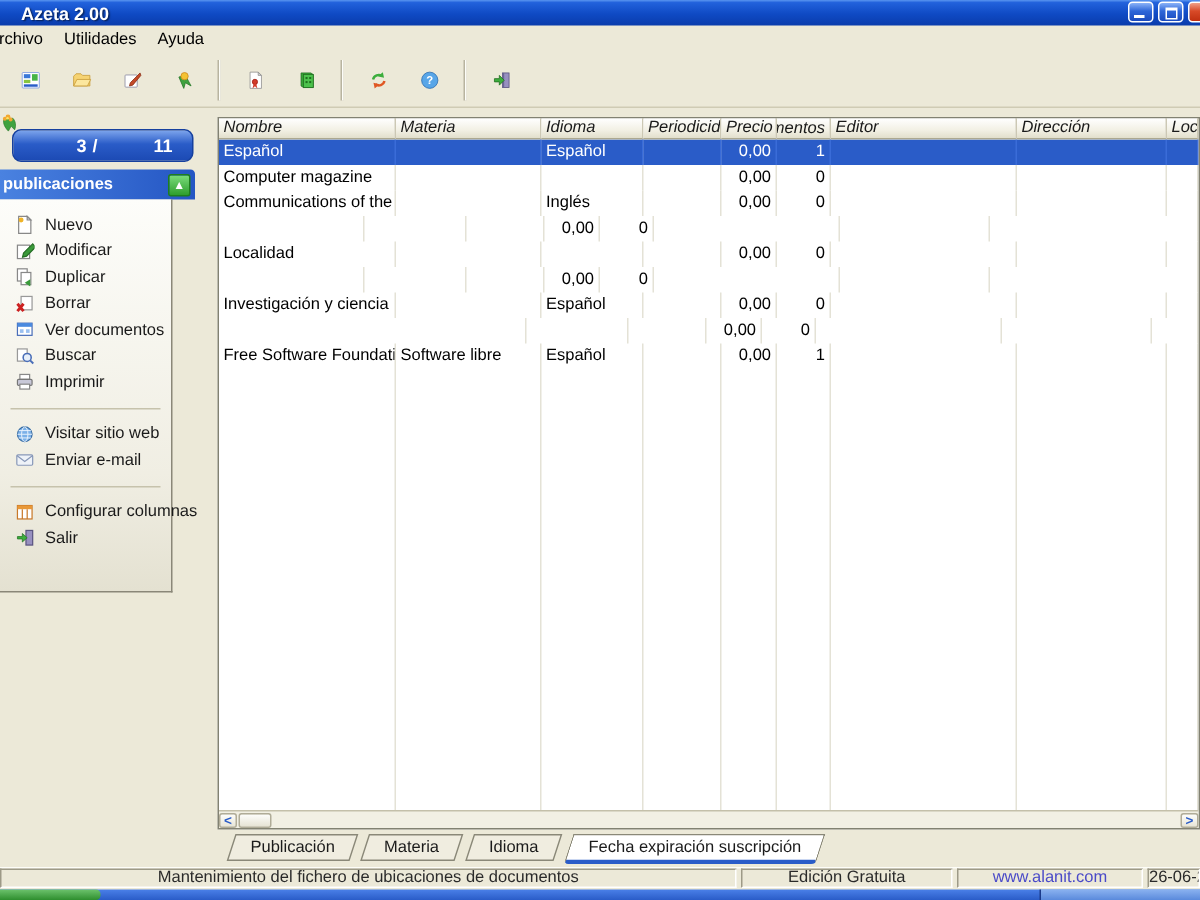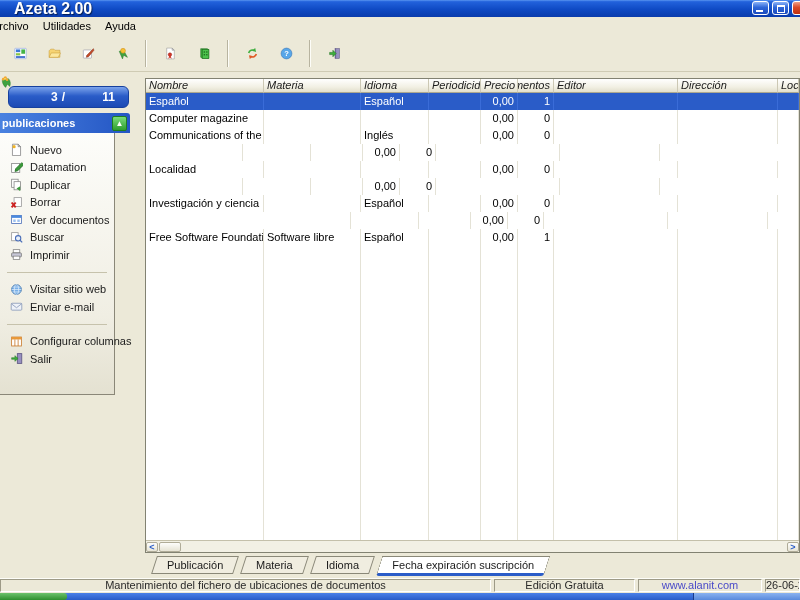--- a/index.html
+++ b/index.html
@@ -2,21 +2,21 @@
 <html><head>
 <meta charset="utf-8">
 <style>
   html,body{margin:0;padding:0}
   body{width:800px;height:600px;overflow:hidden;position:relative;
        background:#ECE9D8;font-family:"Liberation Sans",sans-serif;font-size:11px;color:#000;}
 
   
   .titlebar{height:17px;background:linear-gradient(180deg,#5A96F0 0%,#2262DC 10%,#0F4AC4 55%,#0A3CAC 100%);
             color:#fff;display:flex;align-items:center;position:relative;overflow:hidden;}
-  .title{font-weight:bold;font-size:16px;padding-left:14px;text-shadow:1px 1px 1px rgba(0,0,0,.55);}
+  .title{font-weight:bold;font-size:12px;padding-left:14px;text-shadow:1px 1px 1px rgba(0,0,0,.55);}
   .winbtn{position:absolute;top:1px;width:17px;height:14px;border:1px solid #fff;border-radius:3px;
           background:linear-gradient(180deg,#8AB2F8,#2E66D8 45%,#1A4ABE);box-sizing:border-box;}
   .winbtn i{position:absolute;display:block;}
   #btn-min{left:752px}#btn-max{left:772px}
   #btn-close{left:792px;width:16px;background:linear-gradient(180deg,#F0A088,#D84A28 45%,#C03010);border-radius:3px 0 0 3px;}
   .g-min{left:3px;bottom:2px;width:7px;border-bottom:2px solid #fff;}
   .g-max{left:4px;top:3px;width:6px;height:5px;border:1px solid #fff;border-top-width:2px;}
 
   
   .menubar{height:18px;display:flex;align-items:center;background:#ECE9D8;overflow:hidden;}
@@ -251,21 +251,21 @@
           </span>
           <span>Nuevo</span>
         </div>
         <div class="item">
           <span class="ic">
             <svg viewBox="0 0 16 16">
               <rect x="2" y="3" width="10" height="11" fill="#fff" stroke="#888"></rect>
               <path d="M14.5 2L7 9.5l-.8 3.3 3.3-.8L17 4.5z" fill="#3A9A3A" stroke="#256E25"></path>
             </svg>
           </span>
-          <span>Datamation</span>
+          <span>Modificar</span>
         </div>
         <div class="item">
           <span class="ic">
             <svg viewBox="0 0 16 16">
               <rect x="2" y="1.5" width="8" height="10" fill="#fff" stroke="#888"></rect>
               <rect x="5" y="4.5" width="8" height="10" fill="#fff" stroke="#888"></rect>
               <path d="M8 13l4.5-3v6z" fill="#3A9A3A"></path>
             </svg>
           </span>
           <span>Duplicar</span>

